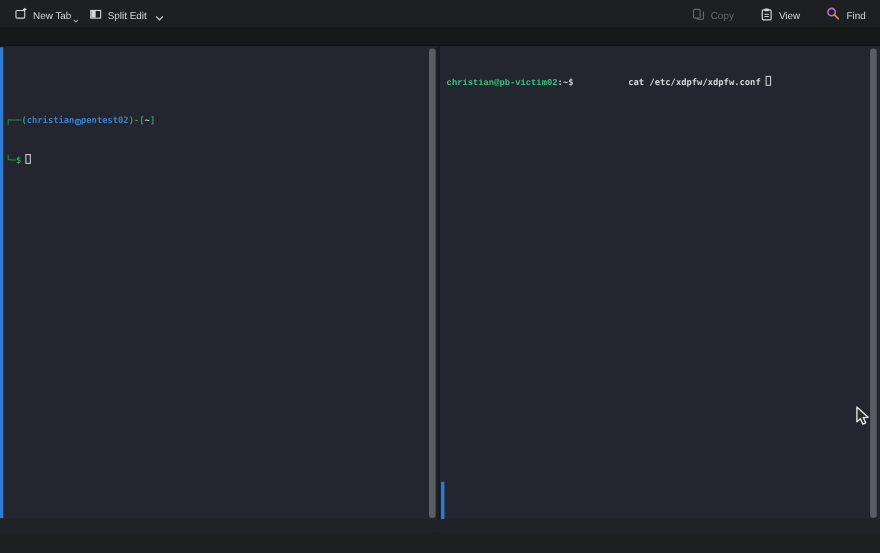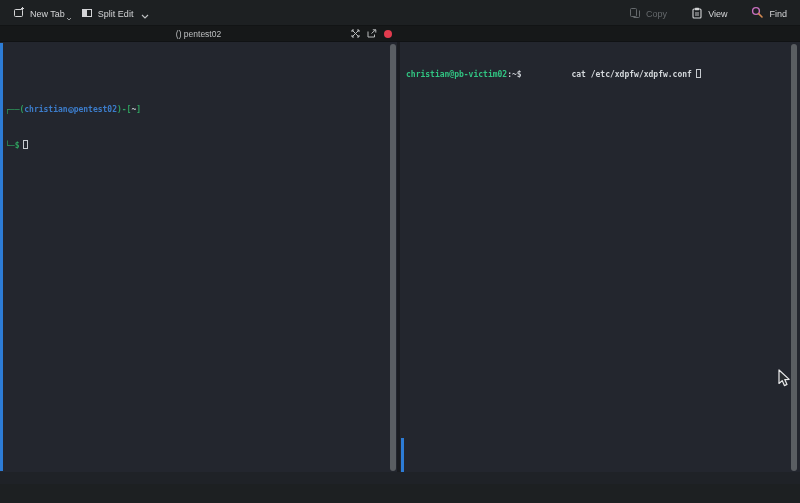--- a/index.html
+++ b/index.html
@@ -44,21 +44,21 @@
     position:absolute; font-family:"DejaVu Sans Mono", monospace;
     font-size:8px; font-weight:bold; line-height:12px; white-space:pre;
   }
   .pane.left  .term { top:2px; left:5px; }
   .pane.right .term { top:3px; left:6px; }
   .blankline { height:12px; }
 
   .g   { color:#2fa360; }   
   .b   { color:#3c7dcc; }   
   .w   { color:#c8ccd1; }   
-  .hg  { color:#31c482; }   
+  .hg  { color:#31c482;font-family:Liberation Mono, monospace; }   
   .cmd { color:#d3d7db;margin-left:45px; }
 
   .at {
     display:inline-block; width:6px; height:6px; line-height:5px;
     border:1px solid #3c7dcc; border-radius:50%; text-align:center;
     font-size:4.5px; color:#3c7dcc; vertical-align:0.5px; font-weight:bold;
   }
   .cursor {
     display:inline-block; width:5px; height:9px;
     border:1px solid #c6cacf; vertical-align:-1px; margin-left:4px;
@@ -140,38 +140,20 @@
             <circle cx="5" cy="5" r="3.4" fill="none" stroke="#c96fc0" stroke-width="1.4"></circle>
             <line x1="7.6" y1="7.6" x2="11" y2="11" stroke="#d58a52" stroke-width="1.6" stroke-linecap="round"></line>
           </svg>
         </span>
         <span>Find</span>
       </div>
     </div>
   </div>
 
   <div class="headers">
-    <div class="header left">
-      <span class="header-title">() pentest02</span>
-      <span class="header-icons">
-        <span>
-          <svg width="9" height="9" viewBox="0 0 9 9">
-            <path d="M1.2 1.2 L7.8 7.8 M7.8 1.2 L1.2 7.8" stroke="#b9bbbd" stroke-width="1"></path>
-            <path d="M1 3 V1 H3 M6 1 H8 V3 M8 6 V8 H6 M3 8 H1 V6" fill="none" stroke="#b9bbbd" stroke-width="1"></path>
-          </svg>
-        </span>
-        <span>
-          <svg width="10" height="9" viewBox="0 0 10 9">
-            <path d="M1 2.5 V8 H7.5 V5.5" fill="none" stroke="#b9bbbd" stroke-width="1"></path>
-            <path d="M4.5 4.5 L8.5 0.8 M5.8 0.8 H8.8 V3.6" fill="none" stroke="#b9bbbd" stroke-width="1"></path>
-          </svg>
-        </span>
-        <span class="close-dot"></span>
-      </span>
-    </div>
   </div>
 
   <div class="panes">
 
     <div class="pane left">
       <div class="scroll-ind"></div>
       <div class="term">
         <div class="blankline"></div>
         <div><span class="g">┌──(</span><span class="b">christian</span><span class="at">@</span><span class="b">pentest02</span><span class="g">)-[</span><span class="w">~</span><span class="g">]</span></div>
         <div><span class="g">└─$</span><span class="cursor"></span></div>

